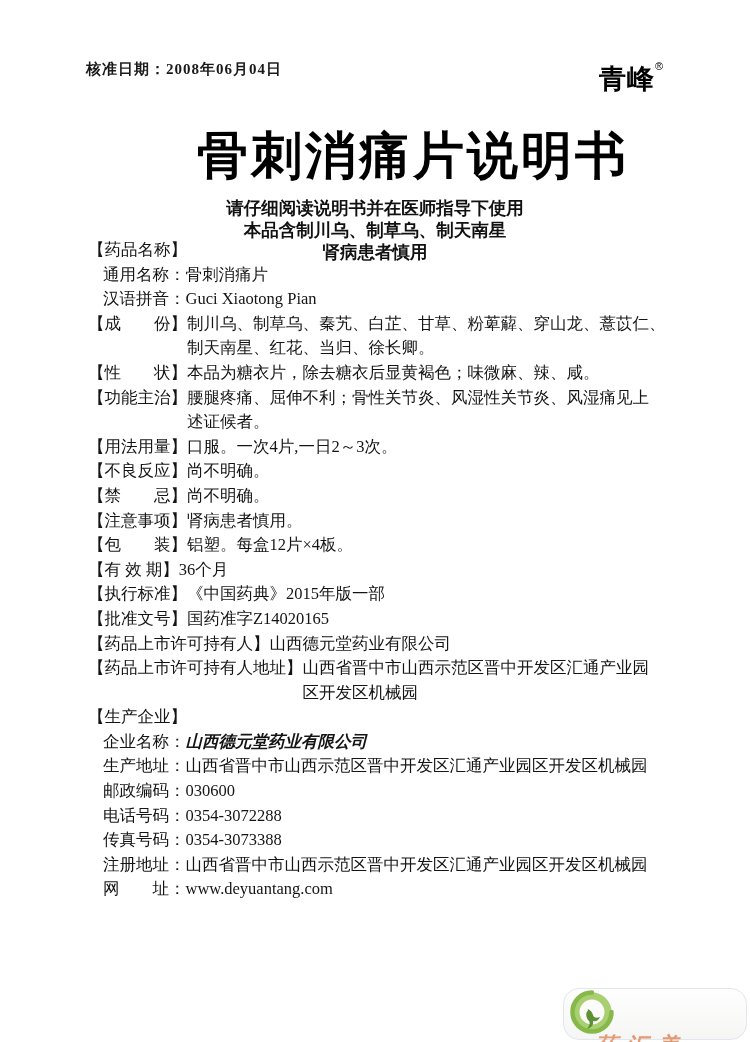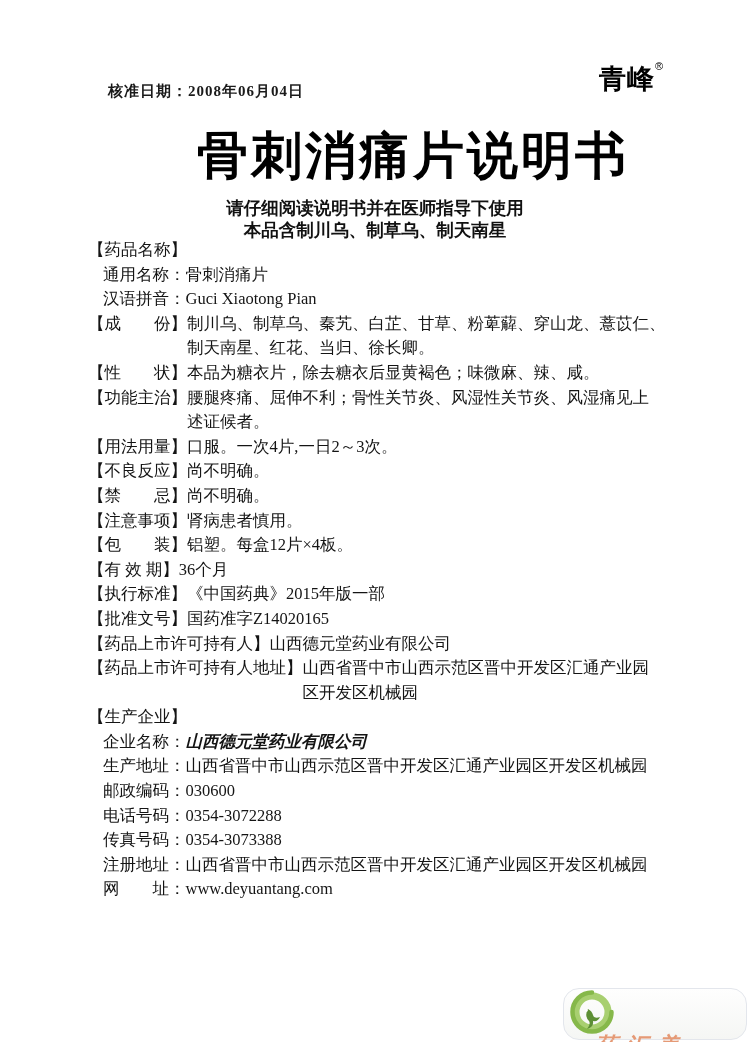--- a/index.html
+++ b/index.html
@@ -11,21 +11,21 @@
     font-family:"Liberation Serif","DejaVu Serif",serif;
     color:#141414;
   }
   
   .hdr-line{
     position:absolute;left:86px;
     font-family:"Liberation Sans","DejaVu Sans",sans-serif;
     font-weight:bold;font-size:15px;color:#1a1a1a;
     white-space:pre;letter-spacing:1px;
   }
-  .hdr-approval{top:82px;margin-left:22px;}
+  .hdr-approval{top:60px;}
   .hdr-revision{top:96px;}
   .hdr-line .hdr-val{font-family:"Liberation Serif","DejaVu Serif",serif;font-weight:600;letter-spacing:1px;}
   .brand{
     position:absolute;top:60px;right:86px;
     font-family:"Liberation Sans","DejaVu Sans",sans-serif;
     font-weight:900;font-size:27px;color:#000;letter-spacing:1px;
   }
   .brand sup{font-size:11px;font-weight:400;vertical-align:18px;}
   
   .doc-title{
@@ -78,20 +78,21 @@
 
   <div class="hdr-line hdr-approval"><span>核准日期：</span><span class="hdr-val">2008年06月04日</span></div>
 
   <div class="brand"><span>青峰</span><sup>®</sup></div>
 
   <div class="doc-title">骨刺消痛片说明书</div>
 
   <div class="warnings">
     <div>请仔细阅读说明书并在医师指导下使用</div>
     <div>本品含制川乌、制草乌、制天南星</div>
+    <div>肾病患者慎用</div>
   </div>
 
   <div class="spec-body" id="body-lines">
       <div class="row">
         <span class="lbl">【药品名称】</span>
         <span class="txt"></span>
       </div>
       <div class="row sub">
         <span class="key">通用名称：</span>
         <span class="txt">

